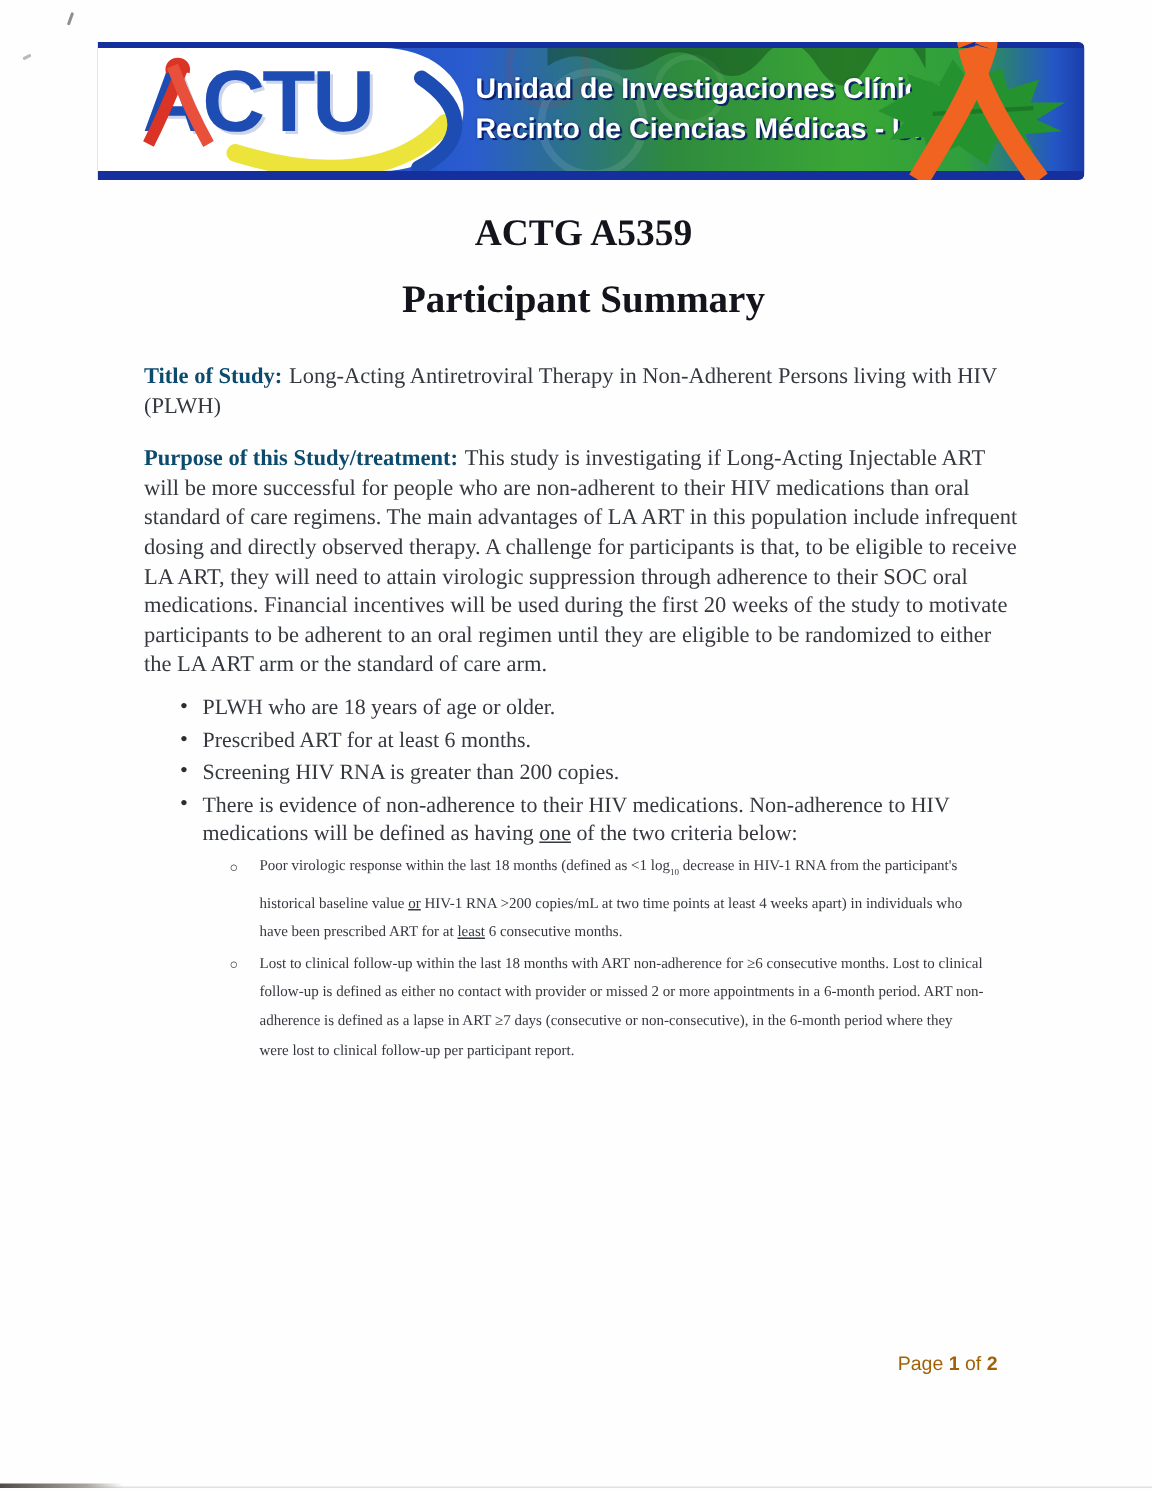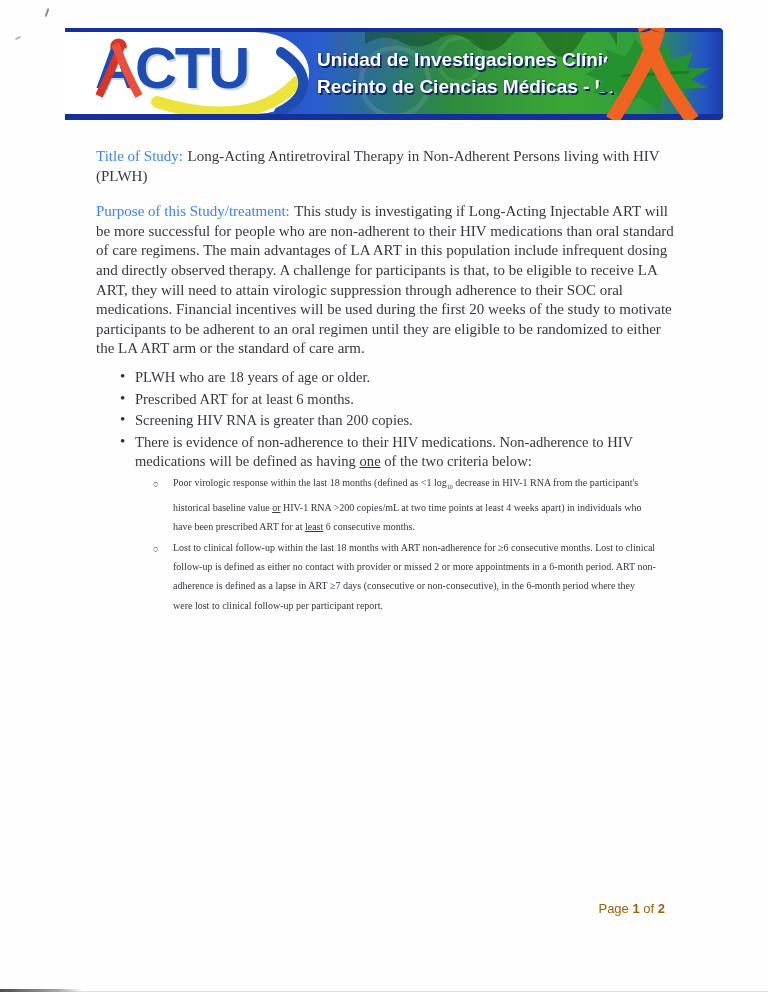--- a/index.html
+++ b/index.html
@@ -32,21 +32,21 @@
           font-weight:bold;font-size:19px;line-height:27px;color:#ffffff;white-space:nowrap;
           text-shadow:1.5px 1.5px 0 rgba(9,25,100,0.9),0 0 2px rgba(9,25,100,0.5);}
   .leaf-ribbon{position:absolute;right:2px;top:-4px;width:160px;height:92px;}
 
   
   .content{position:absolute;left:0;top:120px;width:768px;box-sizing:border-box;
            padding:0 86px 0 96px;}
   .doc-title{margin:22px 0 0;text-align:center;font-size:25px;font-weight:bold;color:#14151c;}
   .doc-subtitle{margin:15px 0 0;text-align:center;font-size:26px;font-weight:bold;color:#14151c;}
   .para{margin:0;font-size:15px;line-height:19.6px;}
-  .para .lbl{font-weight:normal;color:#3b82f6;margin-right:0.30em;}
+  .para .lbl{font-weight:bold;color:#0c4a6e;margin-right:0.30em;}
   .mt-title{margin-top:27px;}
   .mt-pi{margin-top:10px;}
   .mt-brief{margin-top:16px;}
   .mt-purpose{margin-top:16px;}
   .req-heading{margin:14px 0 0;font-size:15.5px;font-weight:bold;color:#1d1f26;}
   ul.req{list-style:none;margin:9px 0 0;padding:0;}
   ul.req>li{position:relative;padding-left:39px;margin-bottom:2.5px;
             font-size:14.6px;line-height:19.2px;}
   ul.req>li::before{content:"•";position:absolute;left:24px;top:-1px;font-size:15px;color:#2a2d33;}
   ul.sub{list-style:none;margin:2px 0 0;padding:0;}
@@ -98,20 +98,22 @@
           <path d="M49,16 C47,8 60,8 58,16" stroke="#d93425" stroke-width="7"></path>
           <path d="M57,12 C50,30 43,46 34,64" stroke="#d93425" stroke-width="8"></path>
           <path d="M50,12 C57,30 64,46 74,64" stroke="#e8503c" stroke-width="8"></path>
         </g>
       </svg>
     </div>
   </div>
 
   <div class="content">
 
+    <h1 class="doc-title">ACTG A5359</h1>
+    <h1 class="doc-subtitle">Participant Summary</h1>
 
     <p class="para mt-title">
       <span class="lbl">Title of Study:</span><span>Long-Acting Antiretroviral Therapy in Non-Adherent Persons living with HIV (PLWH)</span>
     </p>
 
 
 
     <p class="para mt-purpose">
       <span class="lbl">Purpose of this Study/treatment:</span><span>This study is investigating if Long-Acting Injectable ART will be more successful for people who are non-adherent to their HIV medications than oral standard of care regimens. The main advantages of LA ART in this population include infrequent dosing and directly observed therapy. A challenge for participants is that, to be eligible to receive LA ART, they will need to attain virologic suppression through adherence to their SOC oral medications. Financial incentives will be used during the first 20 weeks of the study to motivate participants to be adherent to an oral regimen until they are eligible to be randomized to either the LA ART arm or the standard of care arm.</span>
     </p>

